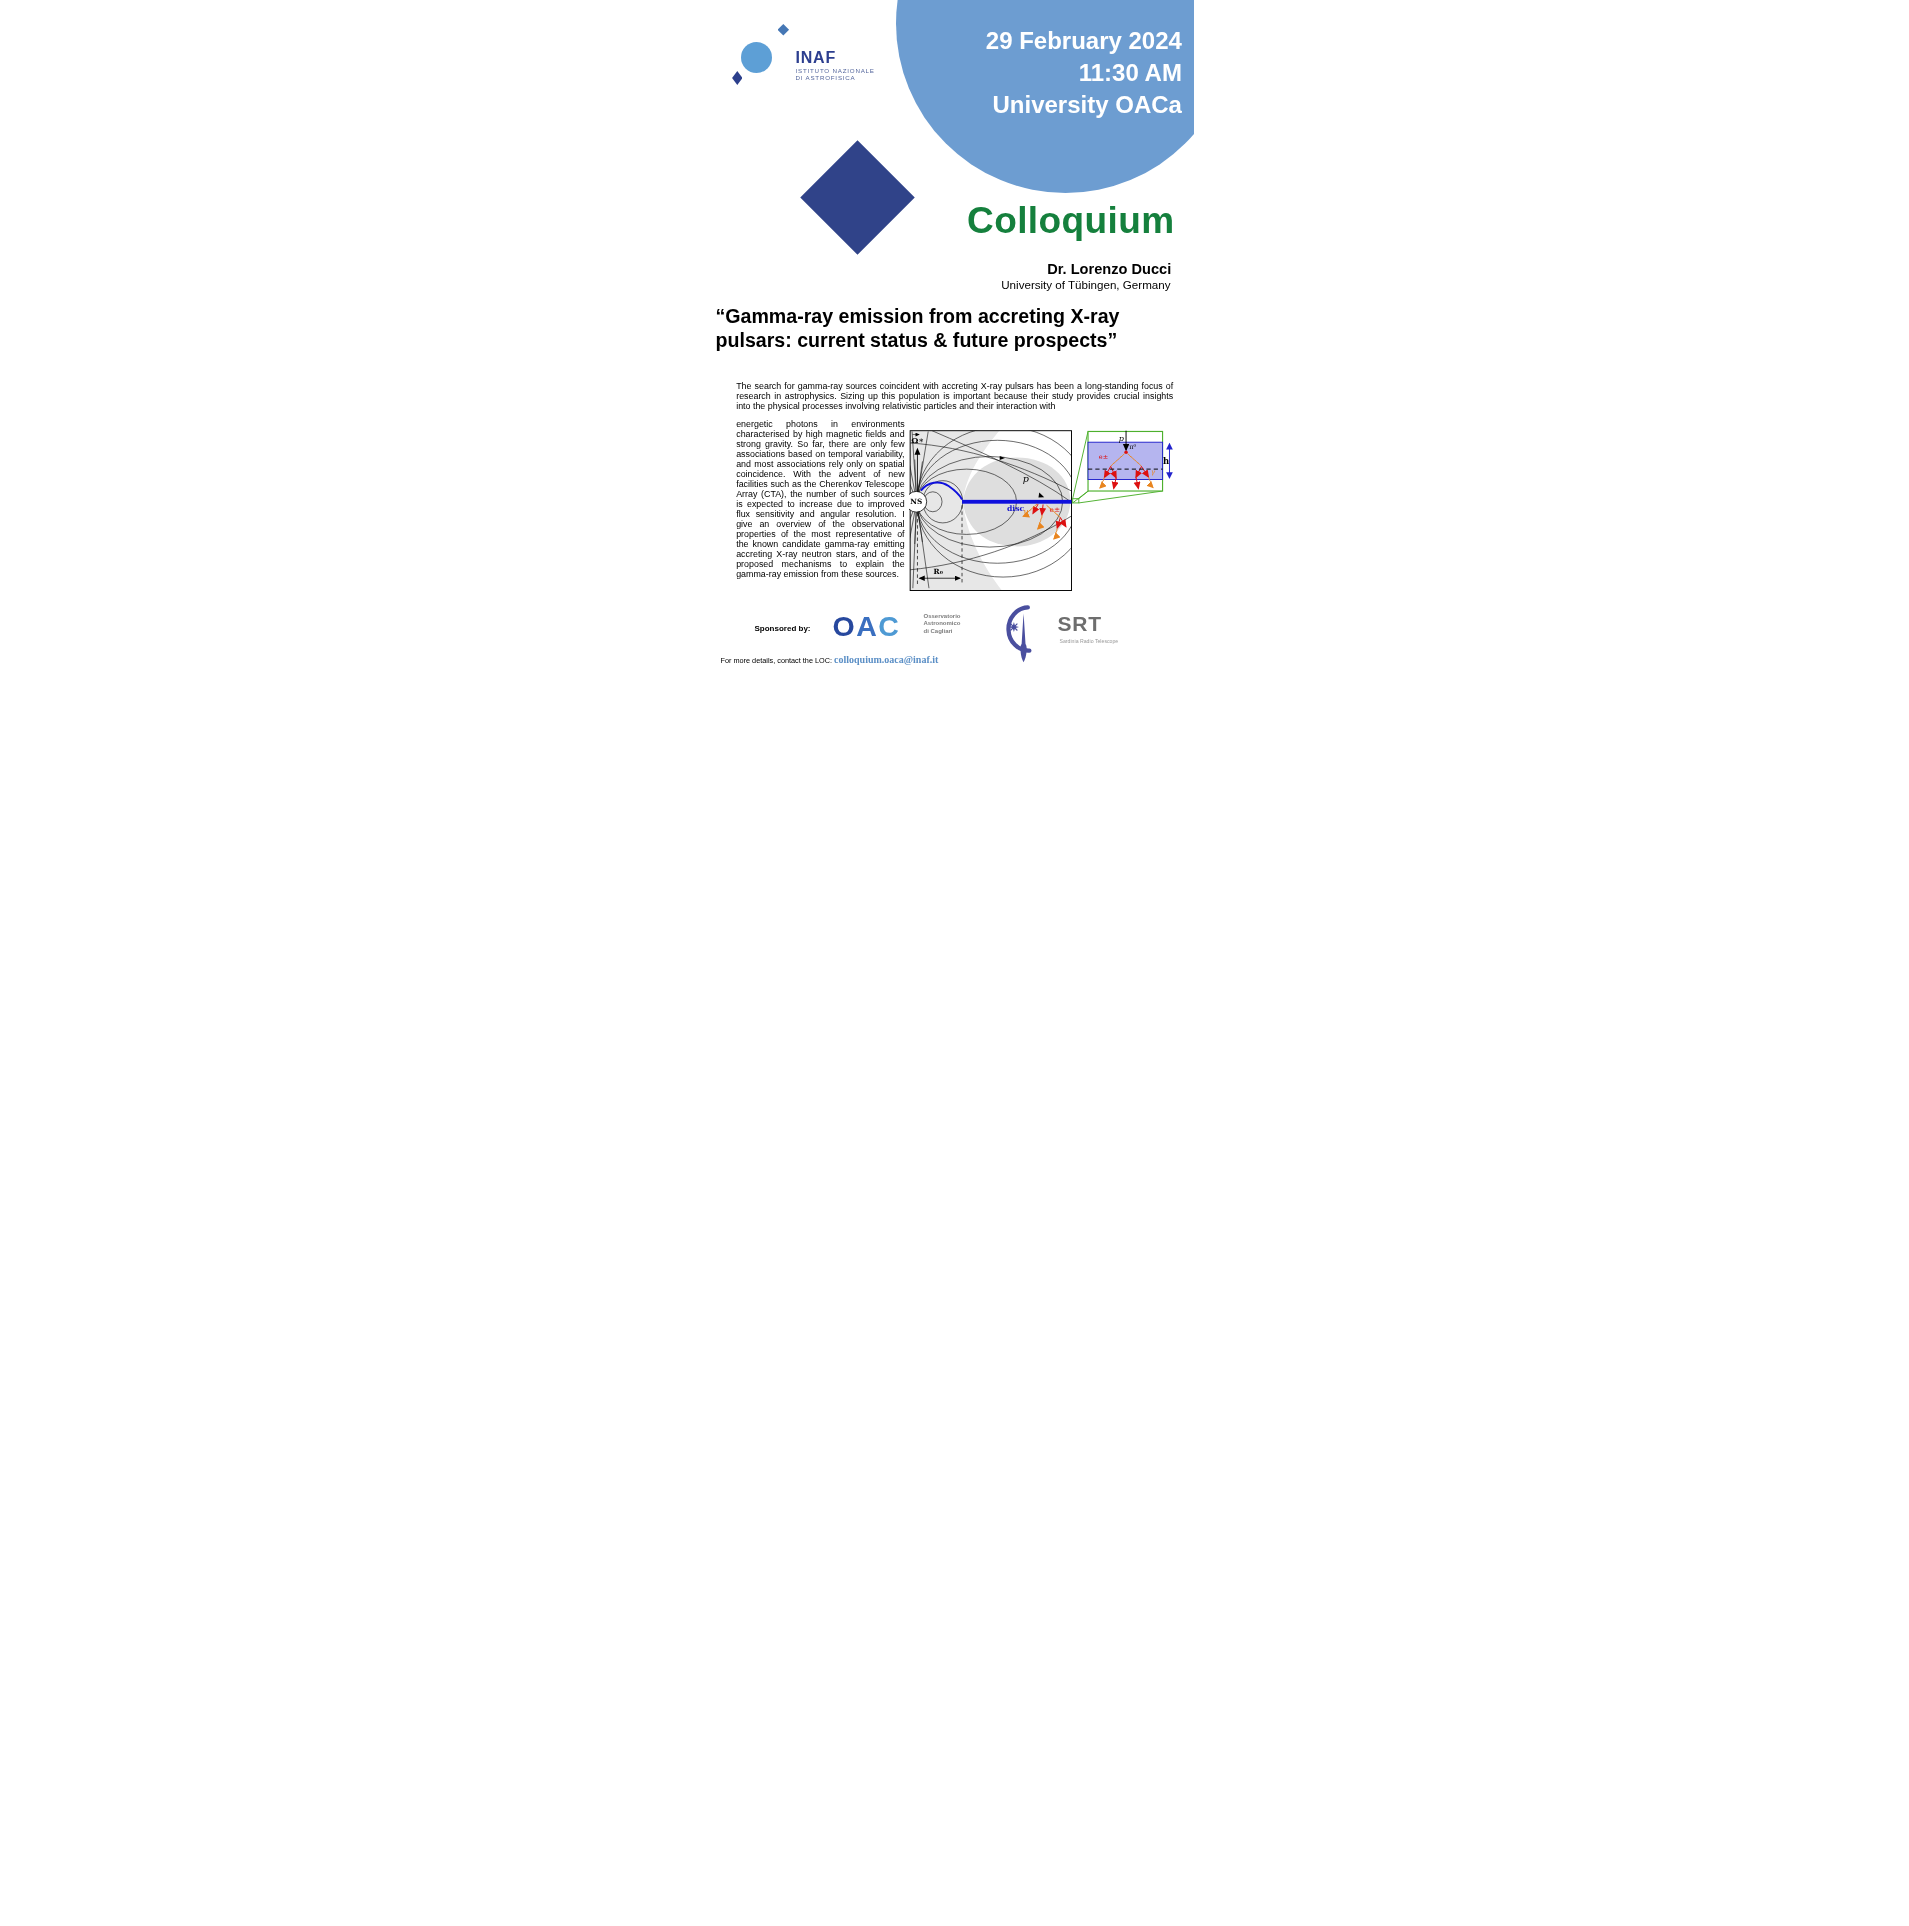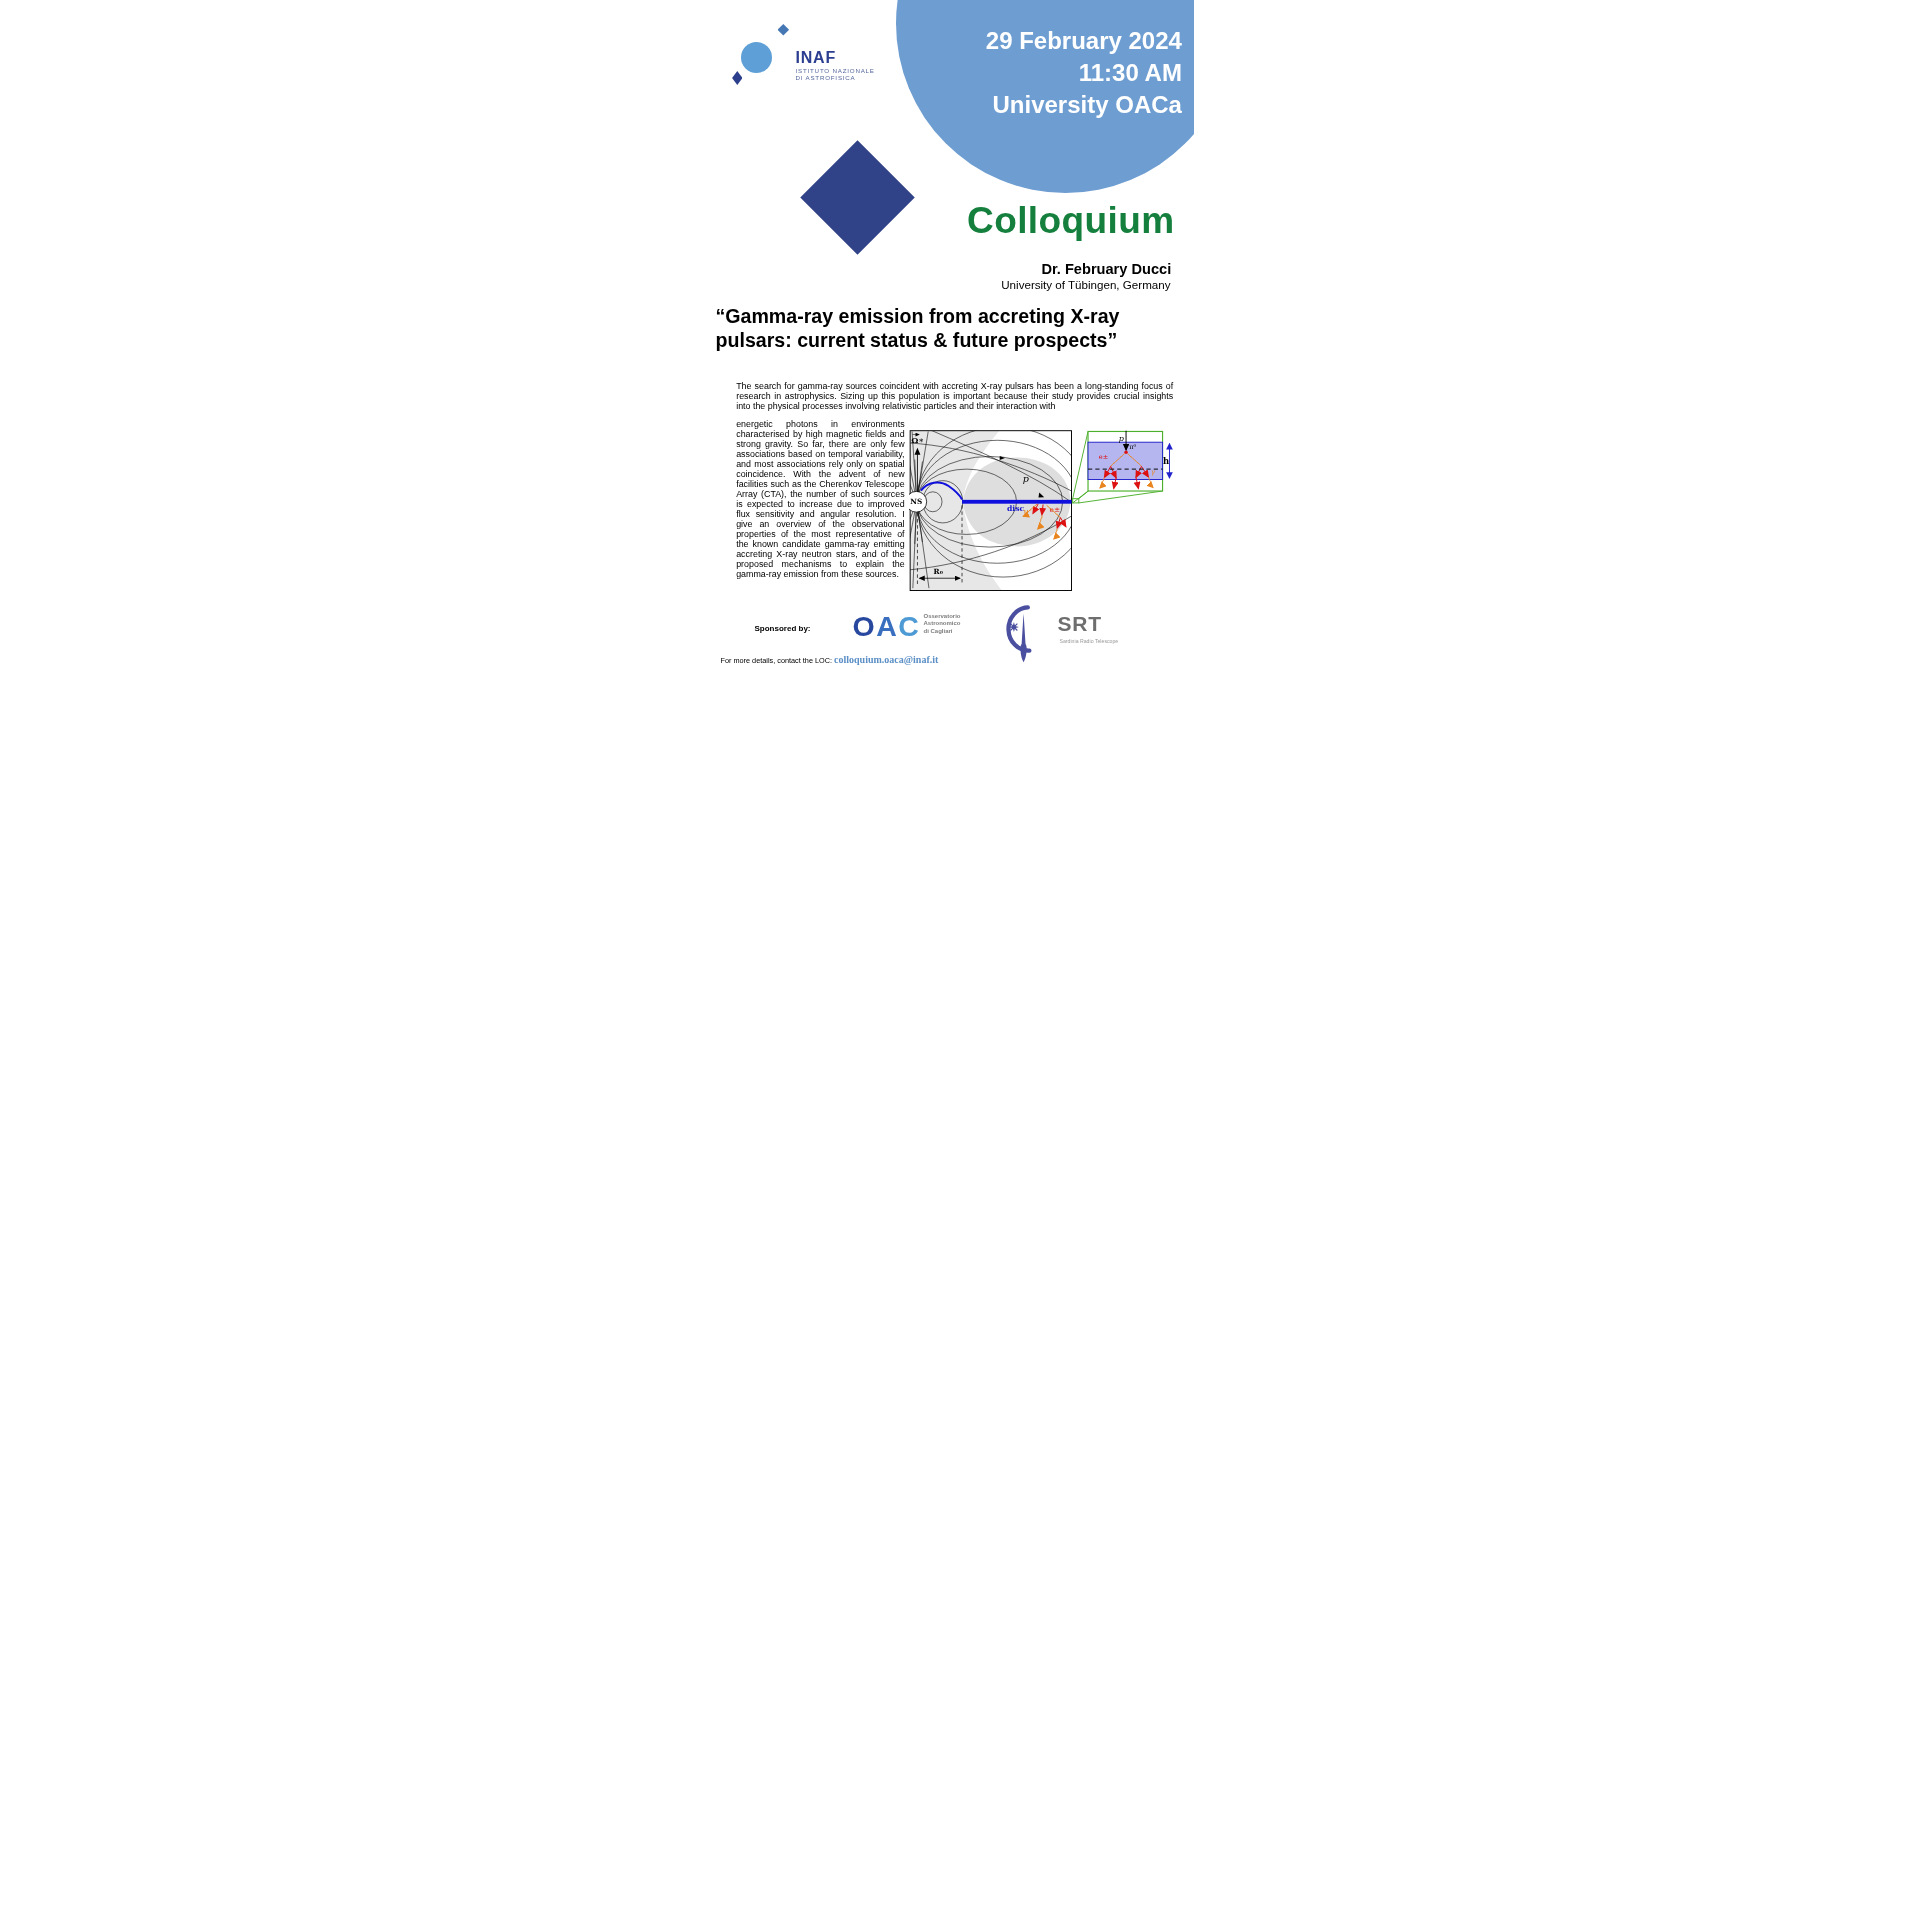--- a/index.html
+++ b/index.html
@@ -67,21 +67,20 @@
     float:right; width:272px; height:174px; margin-left:4.6px; margin-bottom:0.8px;
   }
   
   .sponsored-label{
     position:absolute; left:39px; top:624px; font-size:8px; font-weight:bold; color:#000;
   }
   .oac-logo{
     position:absolute; left:117px; top:614px; font-size:28.5px; font-weight:bold;
     letter-spacing:1.5px; line-height:25.4px;
     font-family:"Liberation Sans", sans-serif;
-    margin-left:20px;
   }
   .oac-o{color:#27489e;} .oac-a{color:#3a6fc0;} .oac-c{color:#4e9ad4;}
   .oac-name{
     position:absolute; left:208px; top:613px; font-size:6px; font-weight:bold;
     line-height:7.3px; color:#7e7e7e;
   }
   .srt-logo{position:absolute; left:284px; top:605px;}
   .srt-word{
     position:absolute; left:342px; top:612px; font-size:21px; font-weight:bold;
     color:#6e6e6e; letter-spacing:0.8px;
@@ -121,21 +120,21 @@
     <div class="inaf-word">INAF</div>
     <div class="inaf-sub">
       <div>ISTITUTO NAZIONALE</div>
       <div>DI ASTROFISICA</div>
     </div>
   </div>
 
   <div class="big-diamond"></div>
 
   <div class="colloquium">Colloquium</div>
-  <div class="speaker">Dr. February Ducci</div>
+  <div class="speaker">Dr. Lorenzo Ducci</div>
   <div class="affiliation">University of Tübingen, Germany</div>
 
   <div class="talk-title">
     <div>“Gamma-ray emission from accreting X-ray</div>
     <div>pulsars: current status &amp; future prospects”</div>
   </div>
 
   <div class="abstract">
     <p>The search for gamma-ray sources coincident with accreting X-ray pulsars has been a long-standing focus of research in astrophysics. Sizing up this population is important because their study provides crucial insights into the physical processes involving relativistic particles and their interaction with</p>
     <div class="figwrap">

